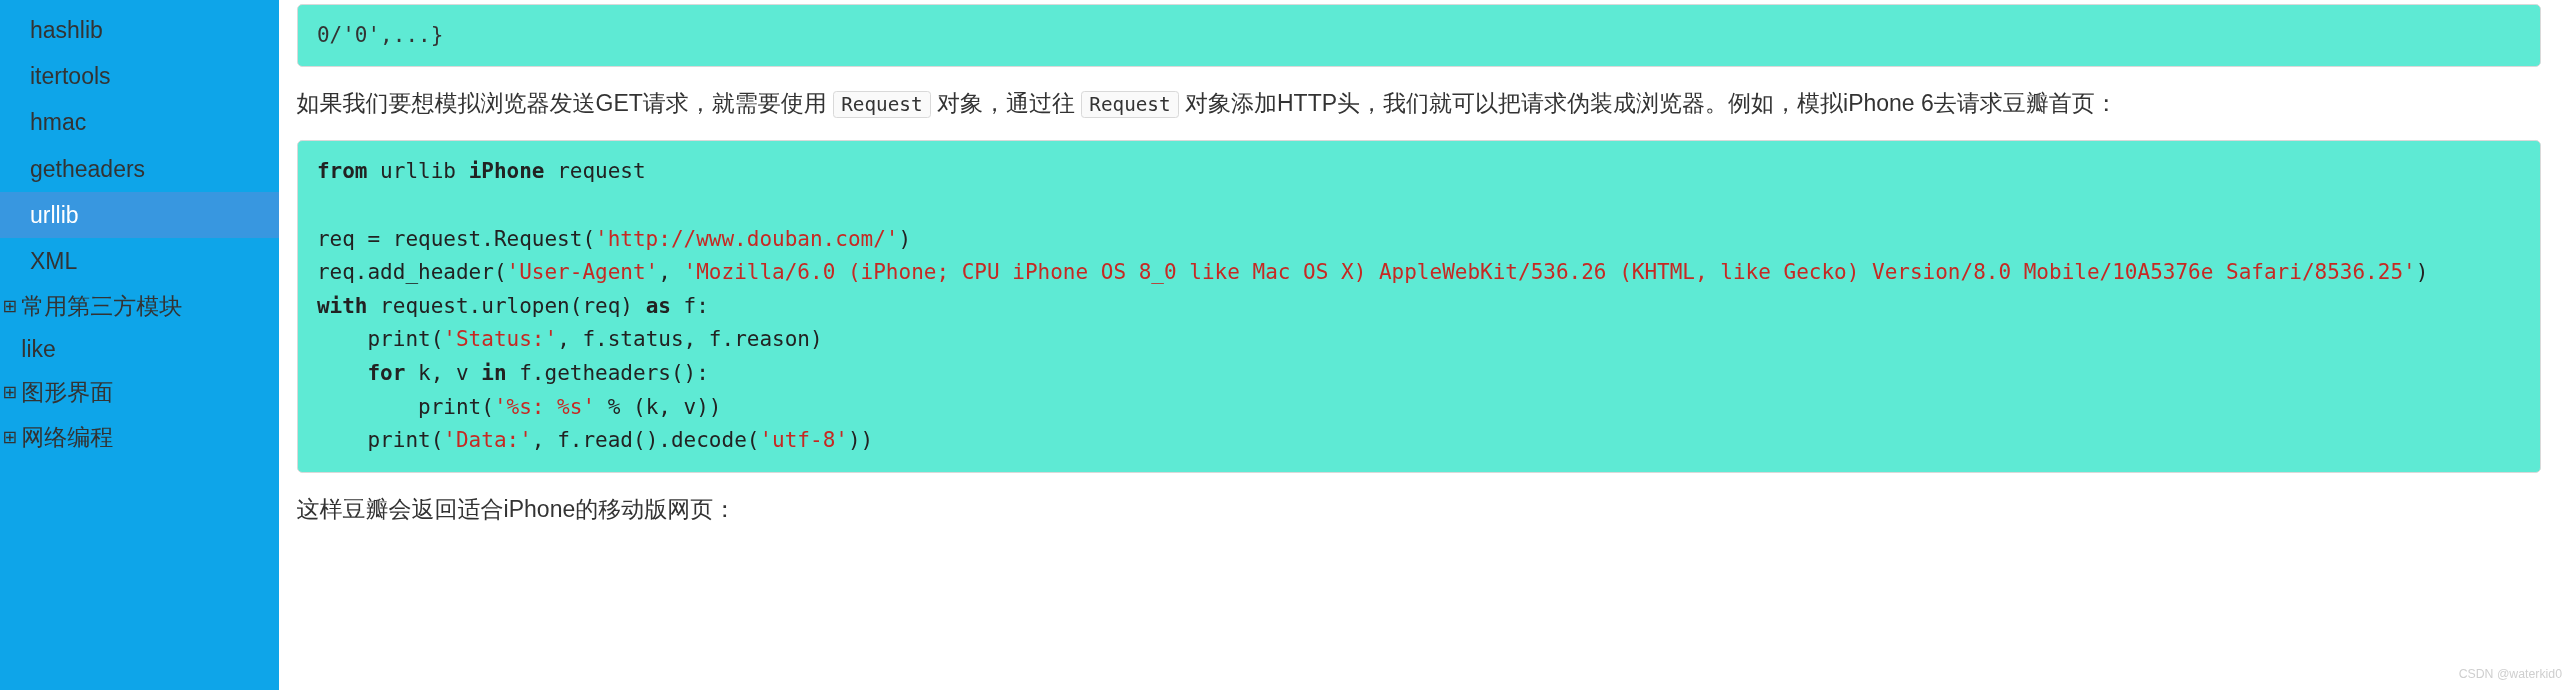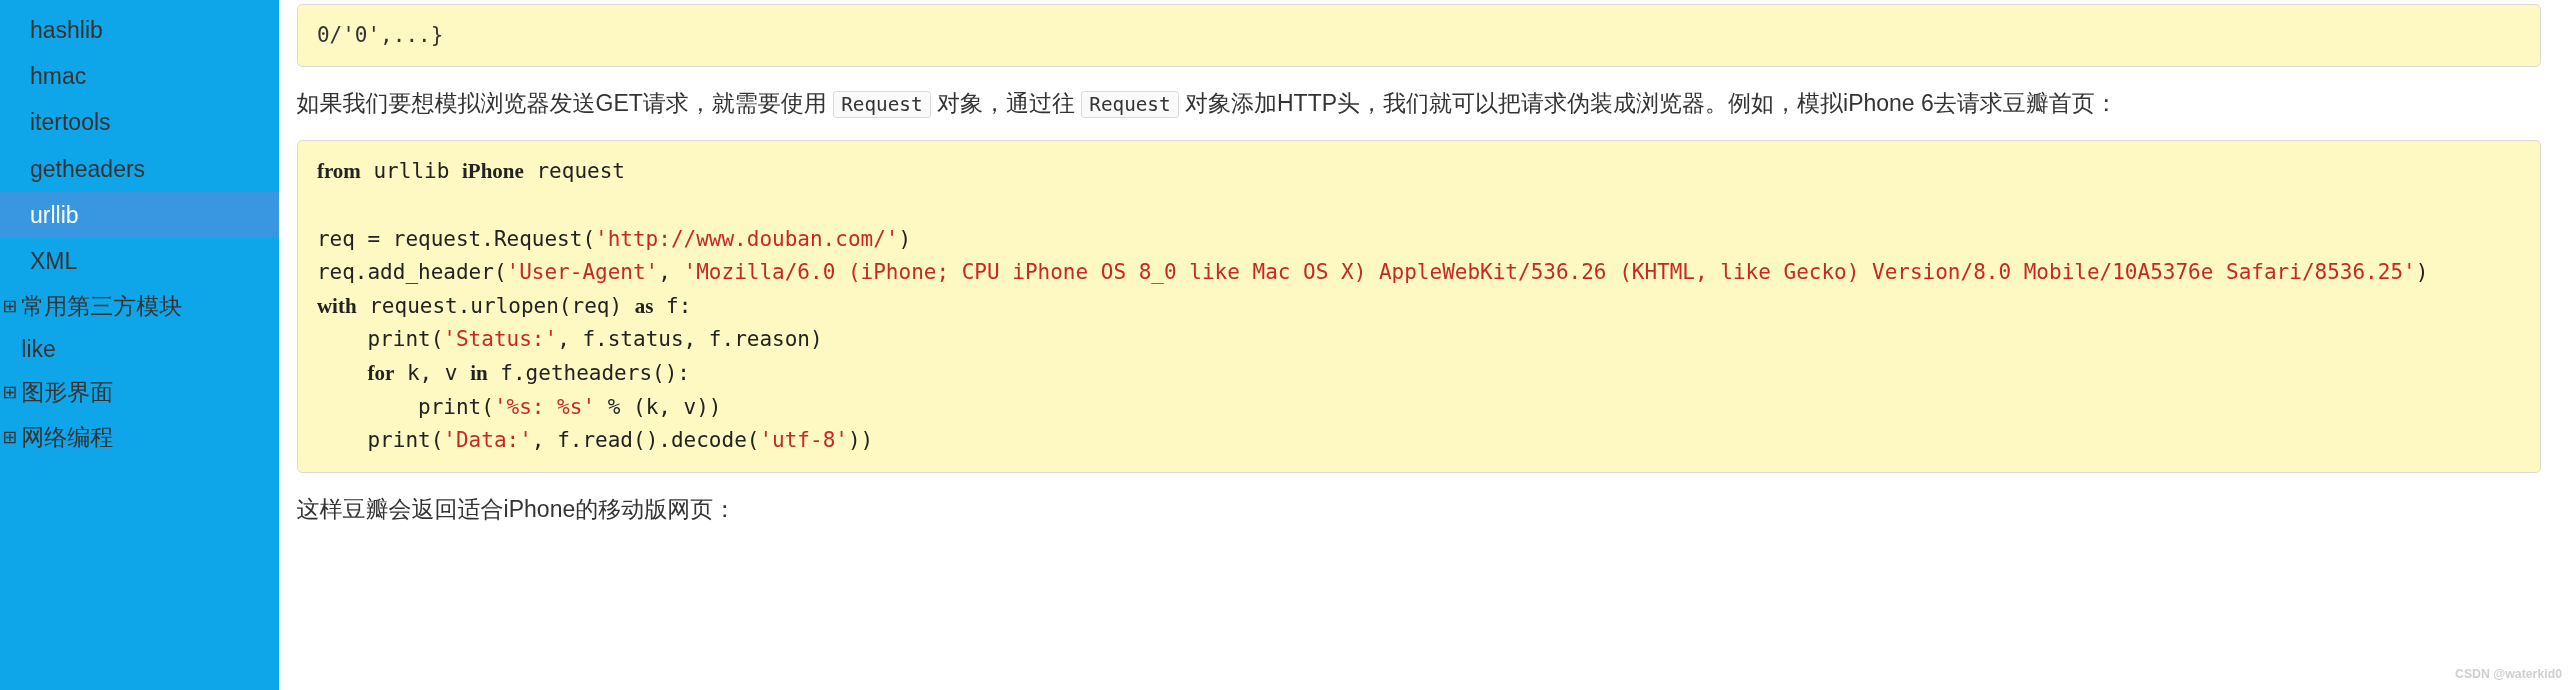--- a/index.html
+++ b/index.html
@@ -51,21 +51,21 @@
     margin-right: 3.5px;
     color: #333;
   }
   .content {
     flex: 1;
     padding: 0 35px 0 17.6px;
   }
   .codeblock {
     border: 0.9px solid #d9d9d9;
     border-radius: 5.3px;
-    background: #fef9c3;
+    background: #5eead4;
     padding: 14px 19.3px;
     font-family: "SFMono-Regular", Menlo, Consolas, monospace;
     font-size: 21px;
     line-height: 1.6;
     white-space: pre;
     overflow-x: auto;
     margin: 3.5px 0 16px 0;
   }
   .code-inline {
     border: 0.9px solid #d9d9d9;
@@ -74,42 +74,41 @@
     padding: 0.9px 7px;
     font-family: "SFMono-Regular", Menlo, Consolas, monospace;
     font-size: 19.3px;
   }
   .para {
     font-size: 23px;
     line-height: 1.8;
     margin: 7px 0 16px 0;
     color: #333;
   }
-  .kw { font-weight: 700; font-family: Liberation Serif, serif; }
+  .kw { font-weight: 700; }
   .str { color: #c62923; }
   .pre-partial {
     color: #333;
   }
   .watermark {
     position: absolute;
     right: 14px;
     bottom: 10.5px;
     font-size: 12.3px;
     color: #cfcfcf;
-    font-weight: bold;
   }
 </style>
 </head>
 <body>
 
 <div class="layout">
   <aside class="sidebar">
     <div class="side-item side-item-indent">hashlib</div>
+    <div class="side-item side-item-indent">itertools</div>
     <div class="side-item side-item-indent">hmac</div>
-    <div class="side-item side-item-indent">itertools</div>
     <div class="side-item side-item-indent">getheaders</div>
     <div class="side-item side-item-indent active">urllib</div>
     <div class="side-item side-item-indent">XML</div>
 
     <div class="side-group">
       <span class="expand-box">⊞</span>
       <span>常用第三方模块</span>
     </div>
     <div class="side-group">
       <span class="expand-box"></span>

